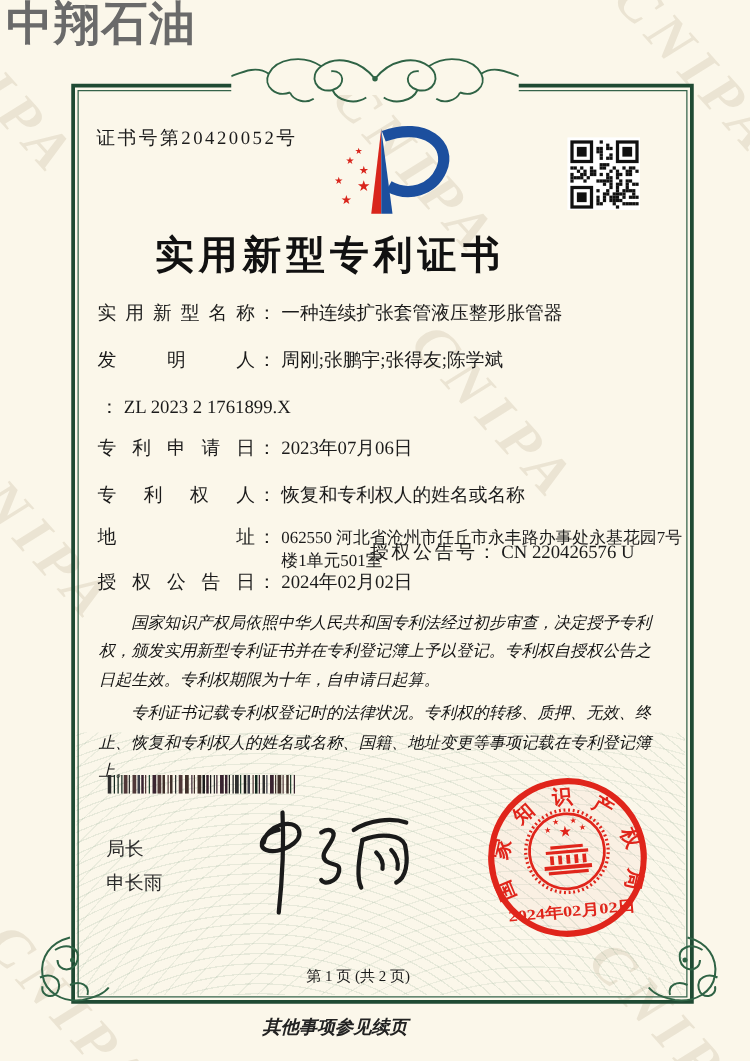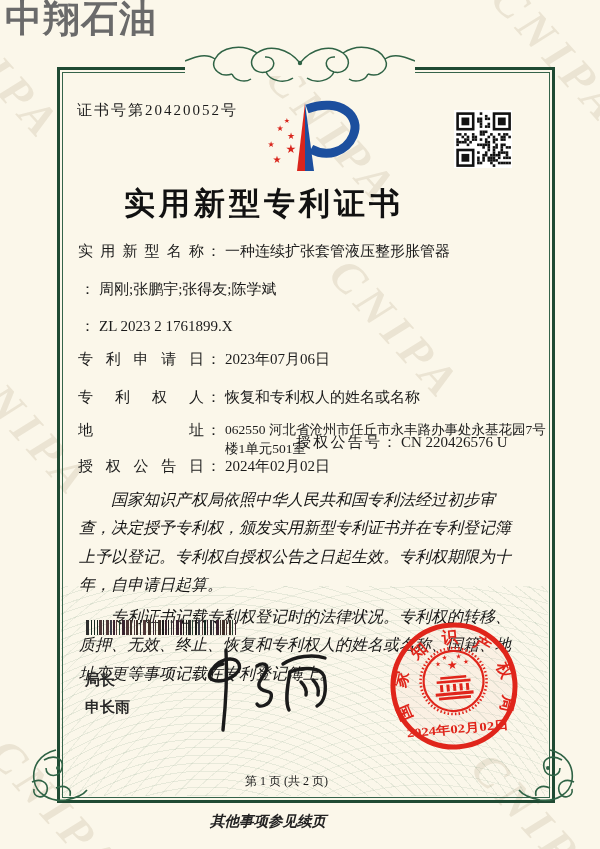--- a/index.html
+++ b/index.html
@@ -32,26 +32,26 @@
   #title{left:0;top:183px;width:528px;text-align:center;font-size:31px;font-weight:bold;
     letter-spacing:4px;color:#111;}
 
   .field-row{left:78px;width:470px;font-size:15px;line-height:21px;display:flex;}
   .field-label{display:inline-block;width:126px;text-align:justify;text-align-last:justify;flex:none;}
   .field-colon{flex:none;margin:0 4px 0 2px;}
   .field-value{flex:1;}
   .addr-value{font-size:13.5px;width:328px;flex:none;line-height:19px;}
   .grant-label{display:inline-block;width:84px;text-align:justify;text-align-last:justify;flex:none;}
 
-  #paragraphs{left:79px;top:486px;width:446px;font-size:16px;line-height:1.78;
+  #paragraphs{left:79px;top:486px;width:446px;font-size:13px;line-height:1.78;
     font-style:italic;font-weight:500;color:#141414;}
   #paragraphs p{margin:0 0 3px 0;text-indent:2em;}
 
   #barcode{left:86px;top:620px;z-index:5;}
-  #signer{left:85px;top:666px;font-size:15px;font-weight:700;color:#2a2a2a;line-height:27px;z-index:5;}
+  #signer{left:85px;top:666px;font-size:15px;font-weight:400;color:#2a2a2a;line-height:27px;z-index:5;}
   #signature{left:183px;top:640px;z-index:5;}
 
   #seal{left:387px;top:619px;z-index:6;transform:rotate(-5deg);}
   #page-number{left:0;top:773px;width:573px;text-align:center;font-size:12px;z-index:5;}
   #continuation-note{left:0;top:812px;width:536px;text-align:center;font-size:14.5px;
     font-style:italic;font-weight:600;color:#222;z-index:5;}
 </style>
 </head>
 <body>
 
@@ -249,20 +249,21 @@
   </svg>
 
   <div id="title" class="abs serif content">实用新型专利证书</div>
 
   <div class="abs serif content field-row" style="top:241px;">
     <span class="field-label">实用新型名称</span>
       <span class="field-colon">：</span>
       <span class="field-value">一种连续扩张套管液压整形胀管器</span>
   </div>
   <div class="abs serif content field-row" style="top:279px;">
+    <span class="field-label">发明人</span>
       <span class="field-colon">：</span>
       <span class="field-value">周刚;张鹏宇;张得友;陈学斌</span>
   </div>
   <div class="abs serif content field-row" style="top:316px;">
       <span class="field-colon">：</span>
       <span class="field-value">ZL 2023 2 1761899.X</span>
   </div>
   <div class="abs serif content field-row" style="top:349px;">
     <span class="field-label">专利申请日</span>
       <span class="field-colon">：</span>

